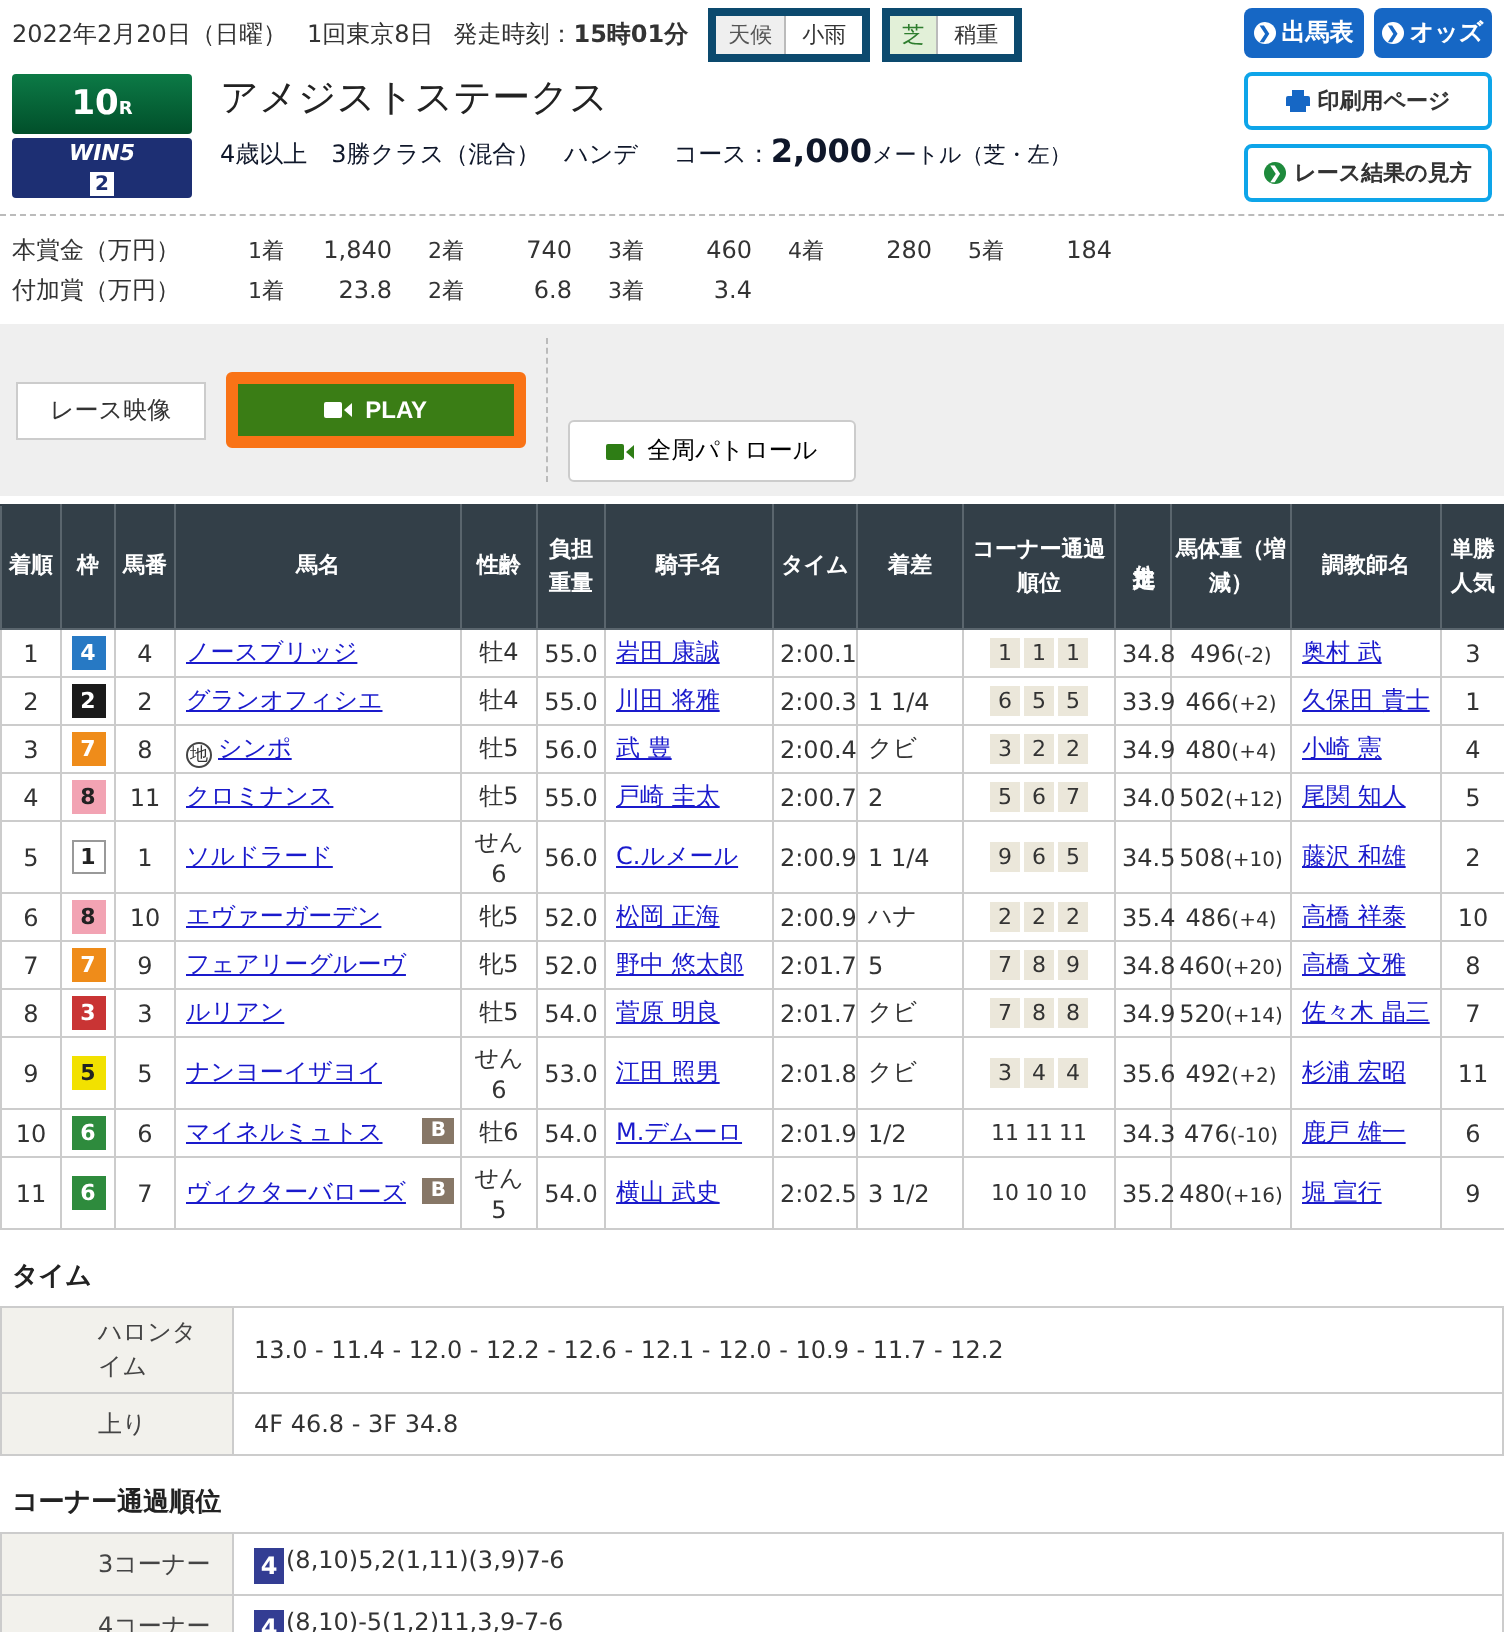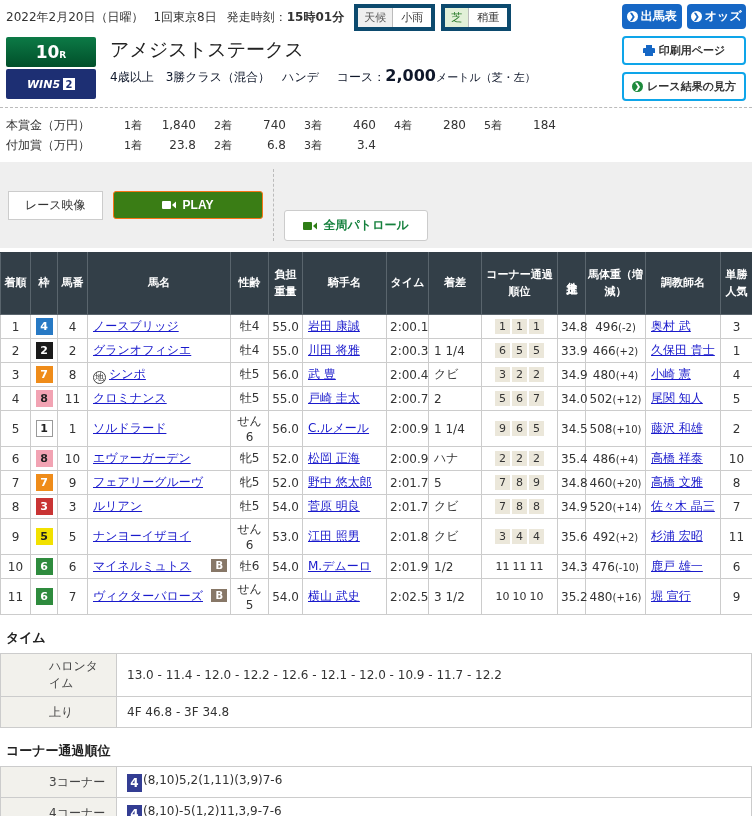--- a/index.html
+++ b/index.html
@@ -46,21 +46,21 @@
   .race-no {
     display: flex; align-items: center; justify-content: center;
     background: linear-gradient(#0c7a46, #014f2a); color: #fff;
     height: 30px; border-radius: 2px; font-weight: bold;
   }
   .race-no .num { font-size: 17px; }
   .race-no .unit { font-size: 9px; margin-top: 5px; }
   .win5-badge {
     margin-top: 2px; height: 30px; background: #1d2f73; color: #fff;
     display: flex; align-items: center; justify-content: center; gap: 3px;
-    font-style: italic; font-weight: bold; font-size: 11px; border-radius: 2px;
+    font-style: italic; font-weight: bold; font-size: 11px; border-radius: 2px; flex-direction: column;
   }
   .win5-num { background: #fff; color: #1d2f73; font-style: normal; font-size: 10px;
     width: 12px; height: 12px; display: inline-flex; align-items: center; justify-content: center; }
   .race-texts { padding-left: 14px; }
   .race-title { font-size: 19px; font-weight: normal; color: #222; line-height: 1.3; }
   .race-cond { font-size: 12px; margin-top: 4px; color: #0f172a; }
   .race-cond .course-label { margin-left: 14px; }
   .race-cond .course-dist { font-size: 16px; font-weight: bold; }
   .race-cond .course-unit { font-size: 11px; }
 
@@ -68,27 +68,27 @@
   .prize-section { margin-top: 8px; border-top: 1px dashed #bbb; padding: 6px 6px 8px 6px; }
   .prize-row { display: flex; align-items: baseline; margin-top: 3px; }
   .prize-label { width: 118px; flex: none; }
   .prize-place { width: 26px; font-size: 11px; text-align: left; }
   .prize-amount { width: 46px; text-align: right; margin-right: 18px; }
 
   
   .video-bar { background: #efefef; padding: 7px 8px; display: flex; align-items: center; gap: 10px; }
   .video-label { background: #fff; border: 1px solid #ccc; padding: 5px 16px; font-size: 12px; }
   .btn-play {
-    background: #3a7d15; border: 1px solid #f97316; color: #fff; font-weight: bold;
+    background: #3a7d15; border: 6px solid #f97316; color: #fff; font-weight: bold;
     width: 150px; padding: 6px 0; border-radius: 3px; cursor: pointer;
     display: flex; align-items: center; justify-content: center; gap: 6px; font-size: 12px;
   }
   .vsep { border-left: 1px dashed #bbb; align-self: stretch; }
   .btn-patrol {
-    background: #fff; border: 1px solid #ccc; color: #15803d; font-weight: bold;
+    background: #fff; border: 1px solid #ccc; color: #000000; font-weight: normal;
     padding: 6px 18px; border-radius: 3px; cursor: pointer;
     display: flex; align-items: center; justify-content: center; gap: 6px; font-size: 12px; margin-top: 41px;
   }
   .cam { flex: none; }
 
   
   .results { border-collapse: collapse; table-layout: fixed; width: 752px; margin-top: 4px; }
   .results th {
     background: #333f48; color: #fff; font-size: 11px; font-weight: bold;
     border: 1px solid #5a656d; border-top: 1px solid #333f48; padding: 3px 1px;

